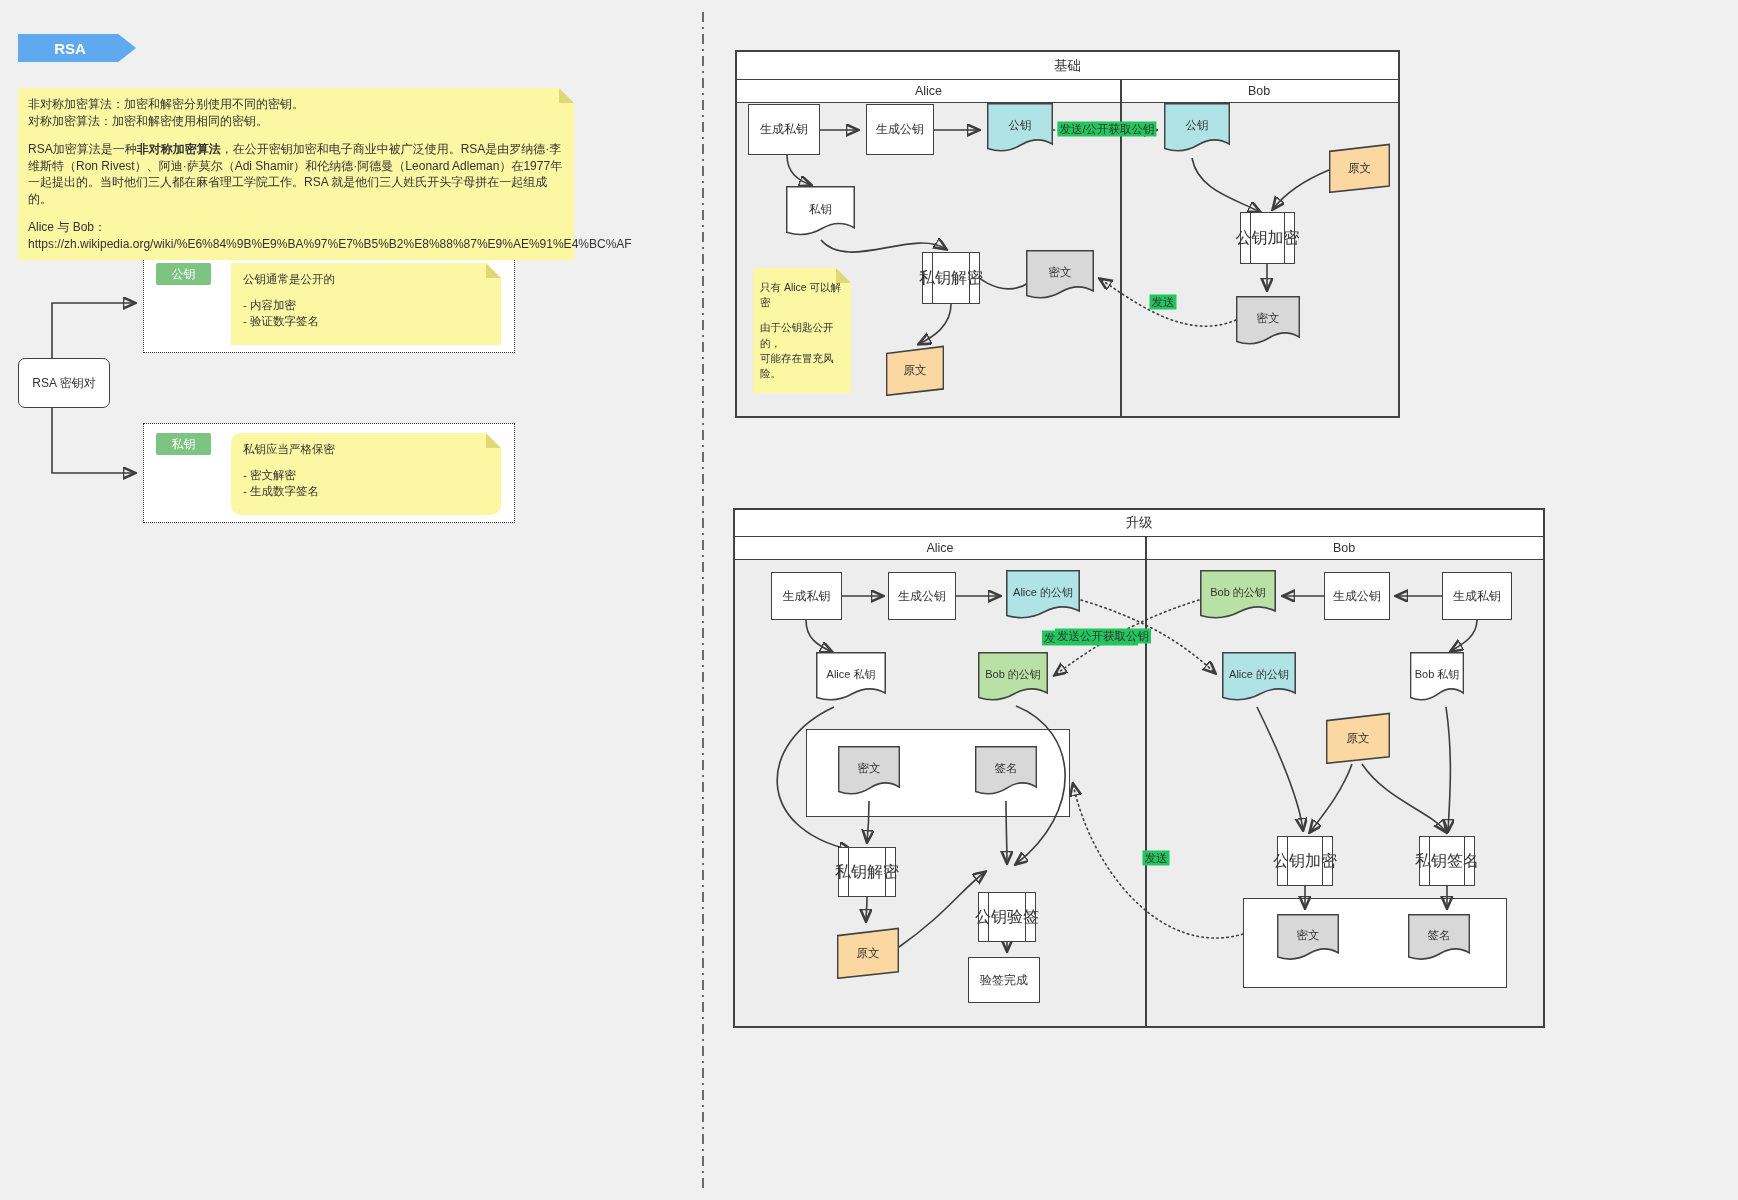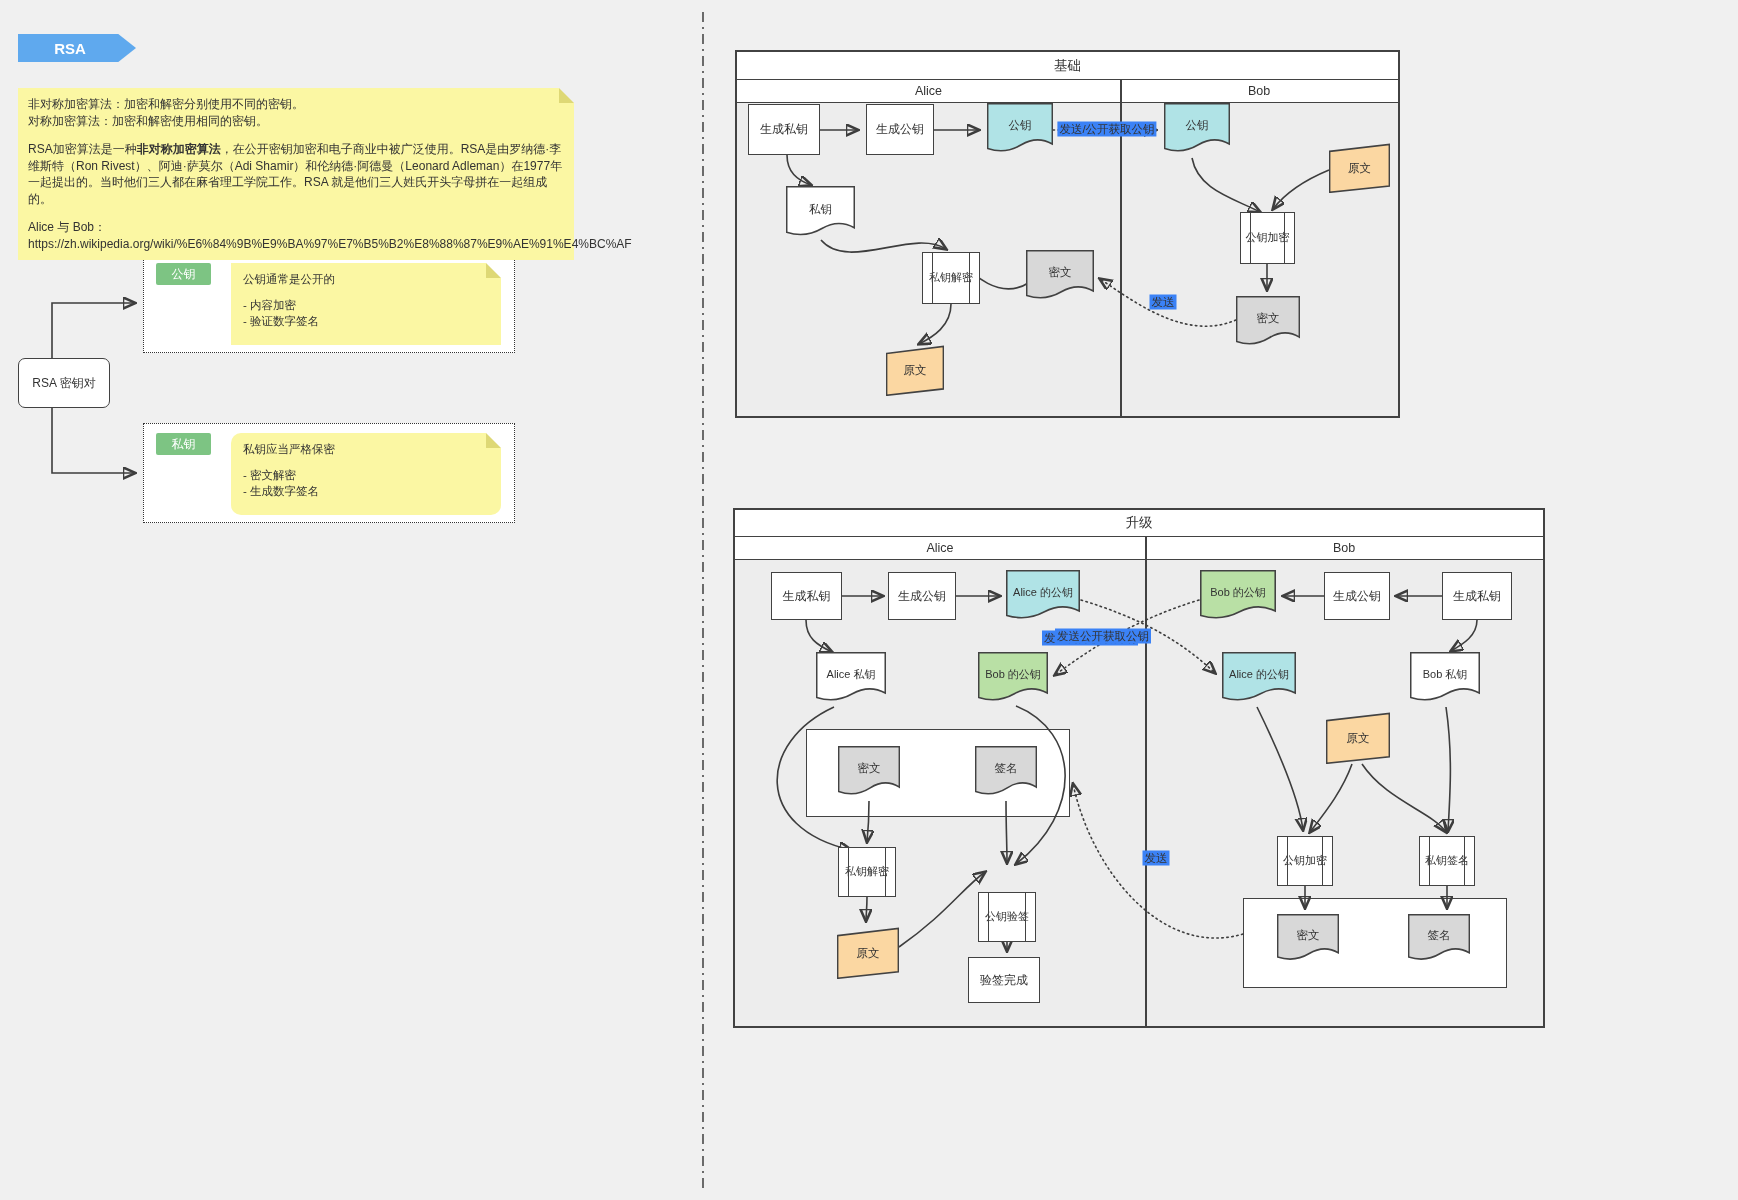--- a/index.html
+++ b/index.html
@@ -21,21 +21,21 @@
   .pool-title{background:#fff;border-bottom:1.5px solid var(--border,#424242);display:flex;align-items:center;justify-content:center;font-size:13.5px;}
   .lane-heads{display:flex;background:#fff;border-bottom:1.5px solid var(--border,#424242);}
   .lane-head{display:flex;align-items:center;justify-content:center;font-size:12.5px;box-sizing:border-box;}
   .lane-div{position:absolute;width:1.6px;background:var(--border,#424242);}
 
   
   .node{position:absolute;z-index:4;display:flex;align-items:center;justify-content:center;
         font-size:11.5px;text-align:center;box-sizing:border-box;line-height:1.25;white-space:nowrap;}
   .nrect{background:#fff;border:1.6px solid var(--border,#424242);font-size:12px;}
   .round{border-radius:7px;}
-  .npre{background:#fff;border:1.6px solid var(--border,#424242);font-size:11px;}
+  .npre{background:#fff;border:1.6px solid var(--border,#424242);font-size:16px;}
   .npre::before,.npre::after{content:'';position:absolute;top:0;bottom:0;width:0;border-left:1.6px solid var(--border,#424242);}
   .npre::before{left:9px;}
   .npre::after{right:9px;}
   .ndoc,.ncard{background:transparent;}
   .ndoc .shape,.ncard .shape{position:absolute;left:0;top:0;width:100%;height:100%;}
   .ndoc .shape path,.ncard .shape polygon{stroke:var(--border,#424242);stroke-width:1.6;}
   .ndoc .lbl{position:relative;padding-bottom:10px;}
   .ncard .lbl{position:relative;}
   .f-cyan .shape *{fill:var(--cyan,#b0e3e6);}
   .f-green .shape *{fill:var(--green,#b9e0a5);}
@@ -58,21 +58,21 @@
           display:flex;align-items:center;justify-content:center;
           clip-path:polygon(0 0,85% 0,100% 50%,85% 100%,0 100%);padding-right:14px;box-sizing:border-box;}
   .intro{padding:8px 10px;font-size:12px;line-height:1.38;white-space:normal;}
   .gap{height:12px;}
   .dashedbox{position:absolute;z-index:2;background:#fff;border:1.5px dotted #333;box-sizing:border-box;}
   .badge{position:absolute;background:var(--badge,#7dc483);color:#fff;font-size:12px;display:flex;align-items:center;justify-content:center;border-radius:2px;}
   .grpnote{position:absolute;background:var(--yellow,#fbf7a3);font-size:11.5px;line-height:1.4;padding:8px 12px;box-sizing:border-box;}
   .sgap{height:10px;}
 
   
-  .chip{position:absolute;z-index:5;transform:translate(-50%,-50%);background:#3b82f6;padding:0 2px;
+  .chip{position:absolute;z-index:5;transform:translate(-50%,-50%);background:#22c55e;padding:0 2px;
         font-size:11.5px;white-space:nowrap;color:#333;}
 </style>
 </head>
 <body>
 
 <div class="canvas">
 
   <svg class="wires" width="1738" height="1200" viewBox="0 0 1738 1200">
     <defs>
       <marker id="ah" markerWidth="9" markerHeight="8" refX="7.5" refY="3.5" orient="auto">
@@ -219,20 +219,27 @@
   <div class="node npre" style="left:1240px;top:212px;width:55px;height:52px;">
       <span>公钥加密</span>
     </div>
   <div class="node ndoc f-gray" style="left:1236px;top:296px;width:64px;height:55px;">
       <svg class="shape" viewBox="0 0 100 75" preserveAspectRatio="none">
         <path vector-effect="non-scaling-stroke" d="M1,1 H99 V56 Q76,44 52,57 Q28,70 1,62 Z"></path>
       </svg>
       <span class="lbl">密文</span>
     </div>
 
+  <div class="nnote" style="left:753px;top:268px;width:98px;height:125px;font-size:10.5px;display:flex;flex-direction:column;justify-content:center;padding:6px 7px;">
+    <span class="fold poolcut"></span>
+    <div>只有 Alice 可以解密</div>
+    <div class="sgap"></div>
+    <div>由于公钥匙公开的，</div>
+    <div>可能存在冒充风险。</div>
+  </div>
 
   <div class="chip" style="left:1107px;top:129px;">发送/公开获取公钥</div>
   <div class="chip" style="left:1163px;top:302px;">发送</div>
 
   <div class="pool" style="left:733px;top:508px;width:812px;height:520px;">
     <div class="pool-title" style="height:26px;">升级</div>
     <div class="lane-heads" style="height:22px;">
       <div class="lane-head" style="width:410px;">Alice</div>
       <div class="lane-head" style="flex:1;">Bob</div>
     </div>
@@ -278,21 +285,21 @@
         <path vector-effect="non-scaling-stroke" d="M1,1 H99 V56 Q76,44 52,57 Q28,70 1,62 Z"></path>
       </svg>
       <span class="lbl">Bob 的公钥</span>
     </div>
   <div class="node ndoc f-cyan" style="left:1222px;top:652px;width:74px;height:55px;font-size:11px;">
       <svg class="shape" viewBox="0 0 100 75" preserveAspectRatio="none">
         <path vector-effect="non-scaling-stroke" d="M1,1 H99 V56 Q76,44 52,57 Q28,70 1,62 Z"></path>
       </svg>
       <span class="lbl">Alice 的公钥</span>
     </div>
-  <div class="node ndoc f-white" style="left:1410px;top:652px;width:70px;height:55px;font-size:11px;">
+  <div class="node ndoc f-white" style="left:1410px;top:652px;width:54px;height:55px;font-size:11px;">
       <svg class="shape" viewBox="0 0 100 75" preserveAspectRatio="none">
         <path vector-effect="non-scaling-stroke" d="M1,1 H99 V56 Q76,44 52,57 Q28,70 1,62 Z"></path>
       </svg>
       <span class="lbl">Bob 私钥</span>
     </div>
 
   <div class="node ncard f-orange" style="left:1326px;top:712px;width:64px;height:52px;">
       <svg class="shape" viewBox="0 0 100 72" preserveAspectRatio="none">
         <polygon vector-effect="non-scaling-stroke" points="1,12 99,2 99,62 1,71"></polygon>
       </svg>

